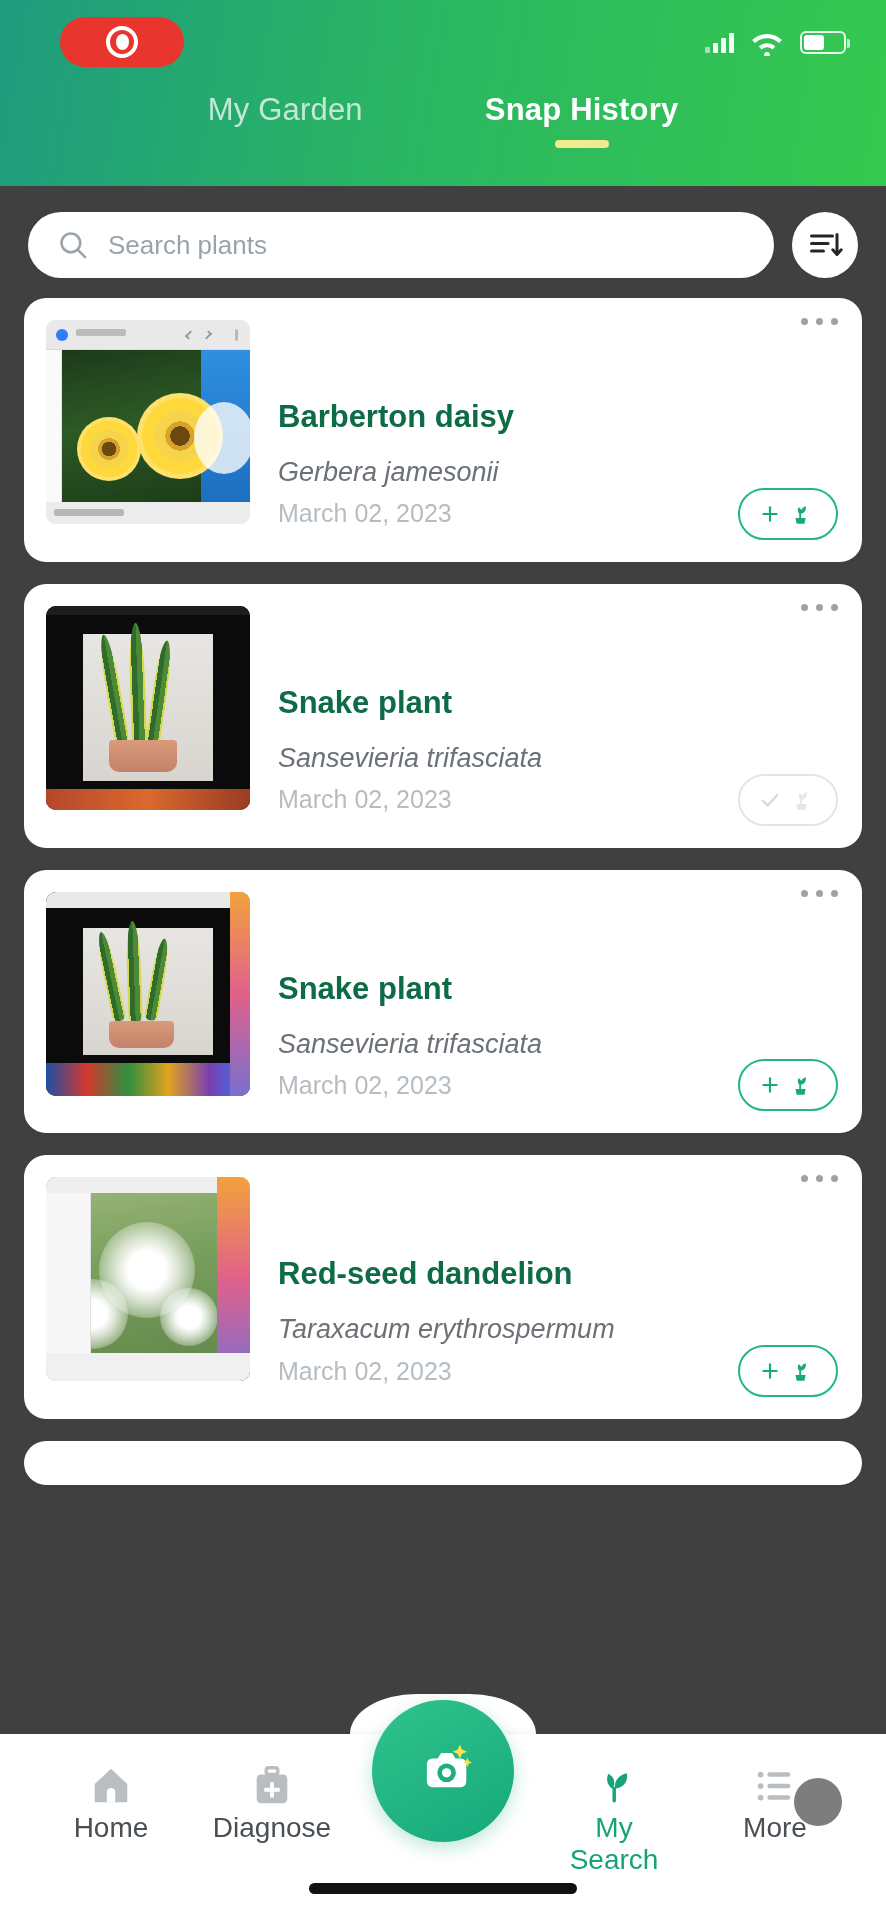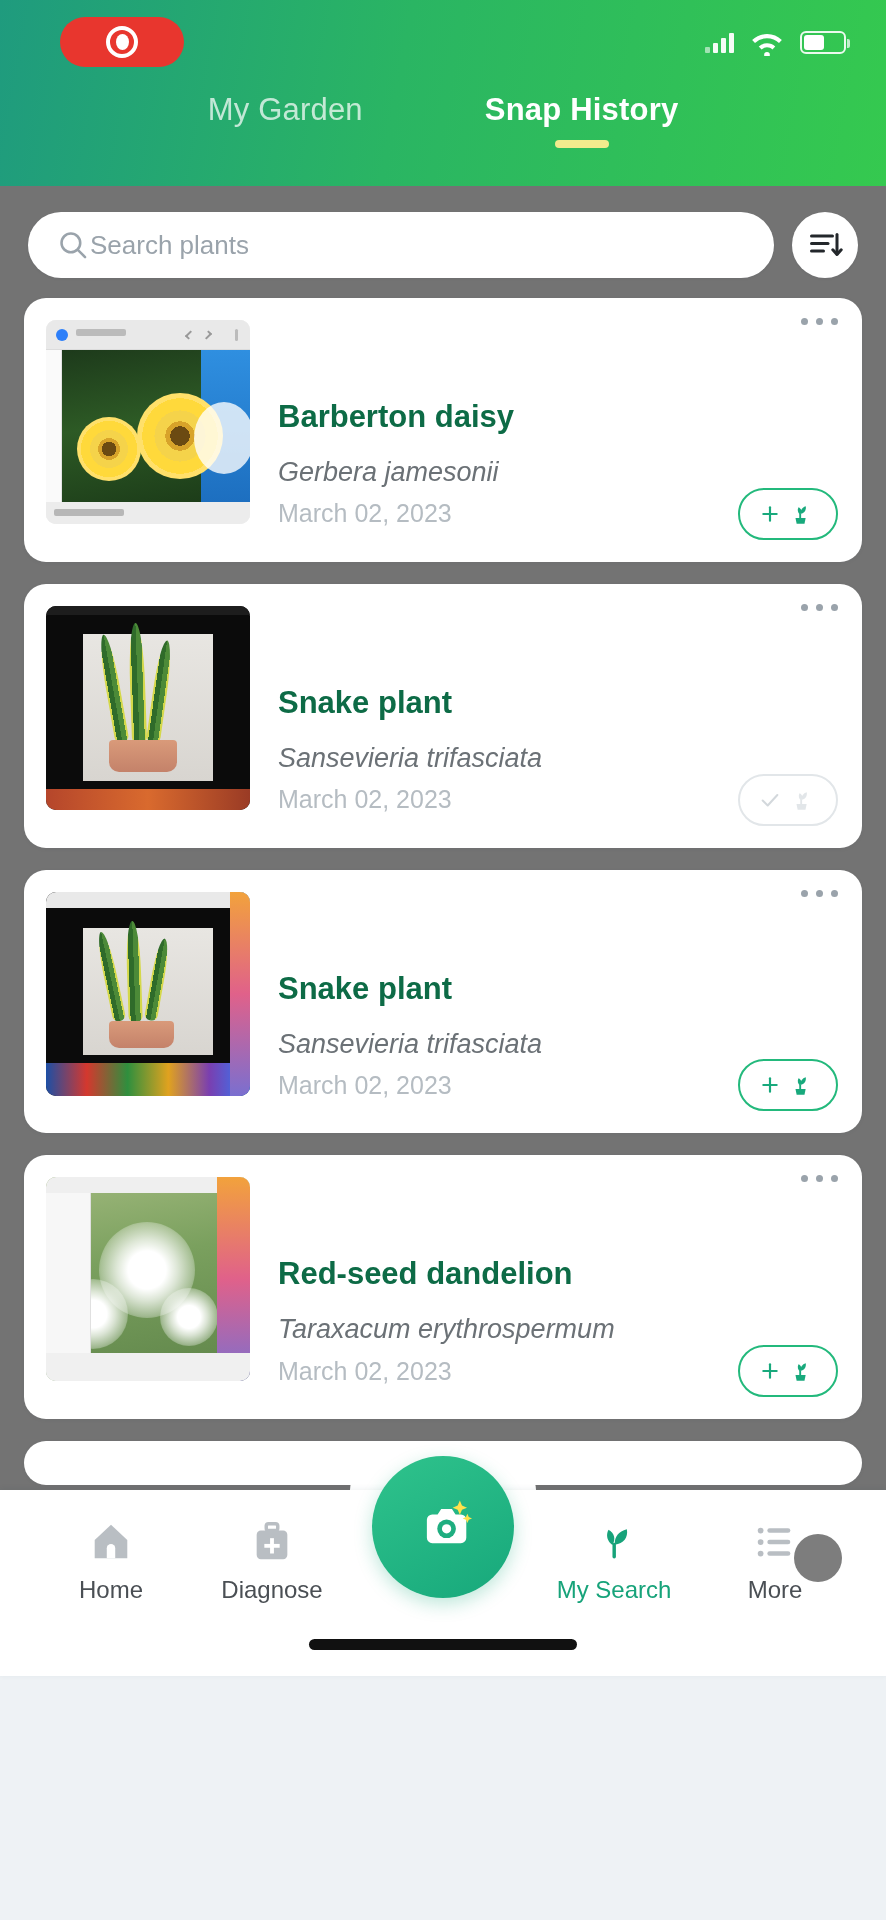--- a/index.html
+++ b/index.html
@@ -2,21 +2,21 @@
 <html><head>
 <meta charset="utf-8">
 <style>
   * { box-sizing: border-box; margin: 0; padding: 0; }
   html, body {
     width: 886px; height: 1920px;
     font-family: "Liberation Sans", sans-serif;
     background: #eef2f5;
     overflow: hidden;
   }
-  .phone { position: relative; width: 886px; height: 1676px; background:#737373; }
+  .phone { position: relative; width: 886px; height: 1920px; background:#404040; }
 
   
   .header {
     position: relative;
     height: 186px;
     background: linear-gradient(100deg, #1f9b7e 0%, #2ab563 45%, #35c94f 100%);
     overflow: hidden;
   }
   .statusbar {
     position: absolute; top: 0; left: 0; right: 0; height: 84px;
@@ -64,21 +64,21 @@
   }
   .tab.active .underline { display: block; }
 
   
   .searchrow {
     display: flex; align-items: center; gap: 18px;
     padding: 26px 28px 20px 28px;
   }
   .searchbox {
     flex: 1; height: 66px; background: #ffffff; border-radius: 33px;
-    display: flex; align-items: center; gap: 0; padding: 0 28px;
+    display: flex; align-items: center; gap: 18px; padding: 0 28px;
     box-shadow: 0 1px 3px rgba(30,50,70,.06);
   }
   .searchbox .ph { font-size: 26px; color: #9aa3ab; }
   .sortbtn {
     width: 66px; height: 66px; border-radius: 50%; background: #ffffff;
     display:flex; align-items:center; justify-content:center;
     box-shadow: 0 1px 3px rgba(30,50,70,.06);
   }
 
   
@@ -124,21 +124,21 @@
     position: absolute; left: 0; right: 0; bottom: 0; height: 186px;
     background: #ffffff; border-top-left-radius: 0; border-top-right-radius: 0;
     box-shadow: 0 -1px 6px rgba(30,50,70,.07);
   }
   .navitems {
     display: flex; align-items: flex-start; justify-content: space-between;
     padding: 26px 46px 0 46px; height: 120px;
   }
   .navitem { width: 130px; text-align: center; }
   .navitem .ic { height: 52px; display:flex; align-items:center; justify-content:center;}
-  .navitem .t { font-size: 24px; color:#4a4f54; margin-top: 8px; }
+  .navitem .t { font-size: 28px; color:#4a4f54; }
   .navitem.active .t { color: #17a37a; }
   .navspacer { width: 150px; }
   .fab {
     position: absolute; left: 50%; transform: translateX(-50%); top: 8px;
     width: 142px; height: 142px; border-radius: 50%;
     background: linear-gradient(150deg,#2fc38c 0%, #17a87b 100%);
     display:flex; align-items:center; justify-content:center;
     box-shadow: 0 6px 18px rgba(23,168,123,.28);
   }
   .fab-notch {

